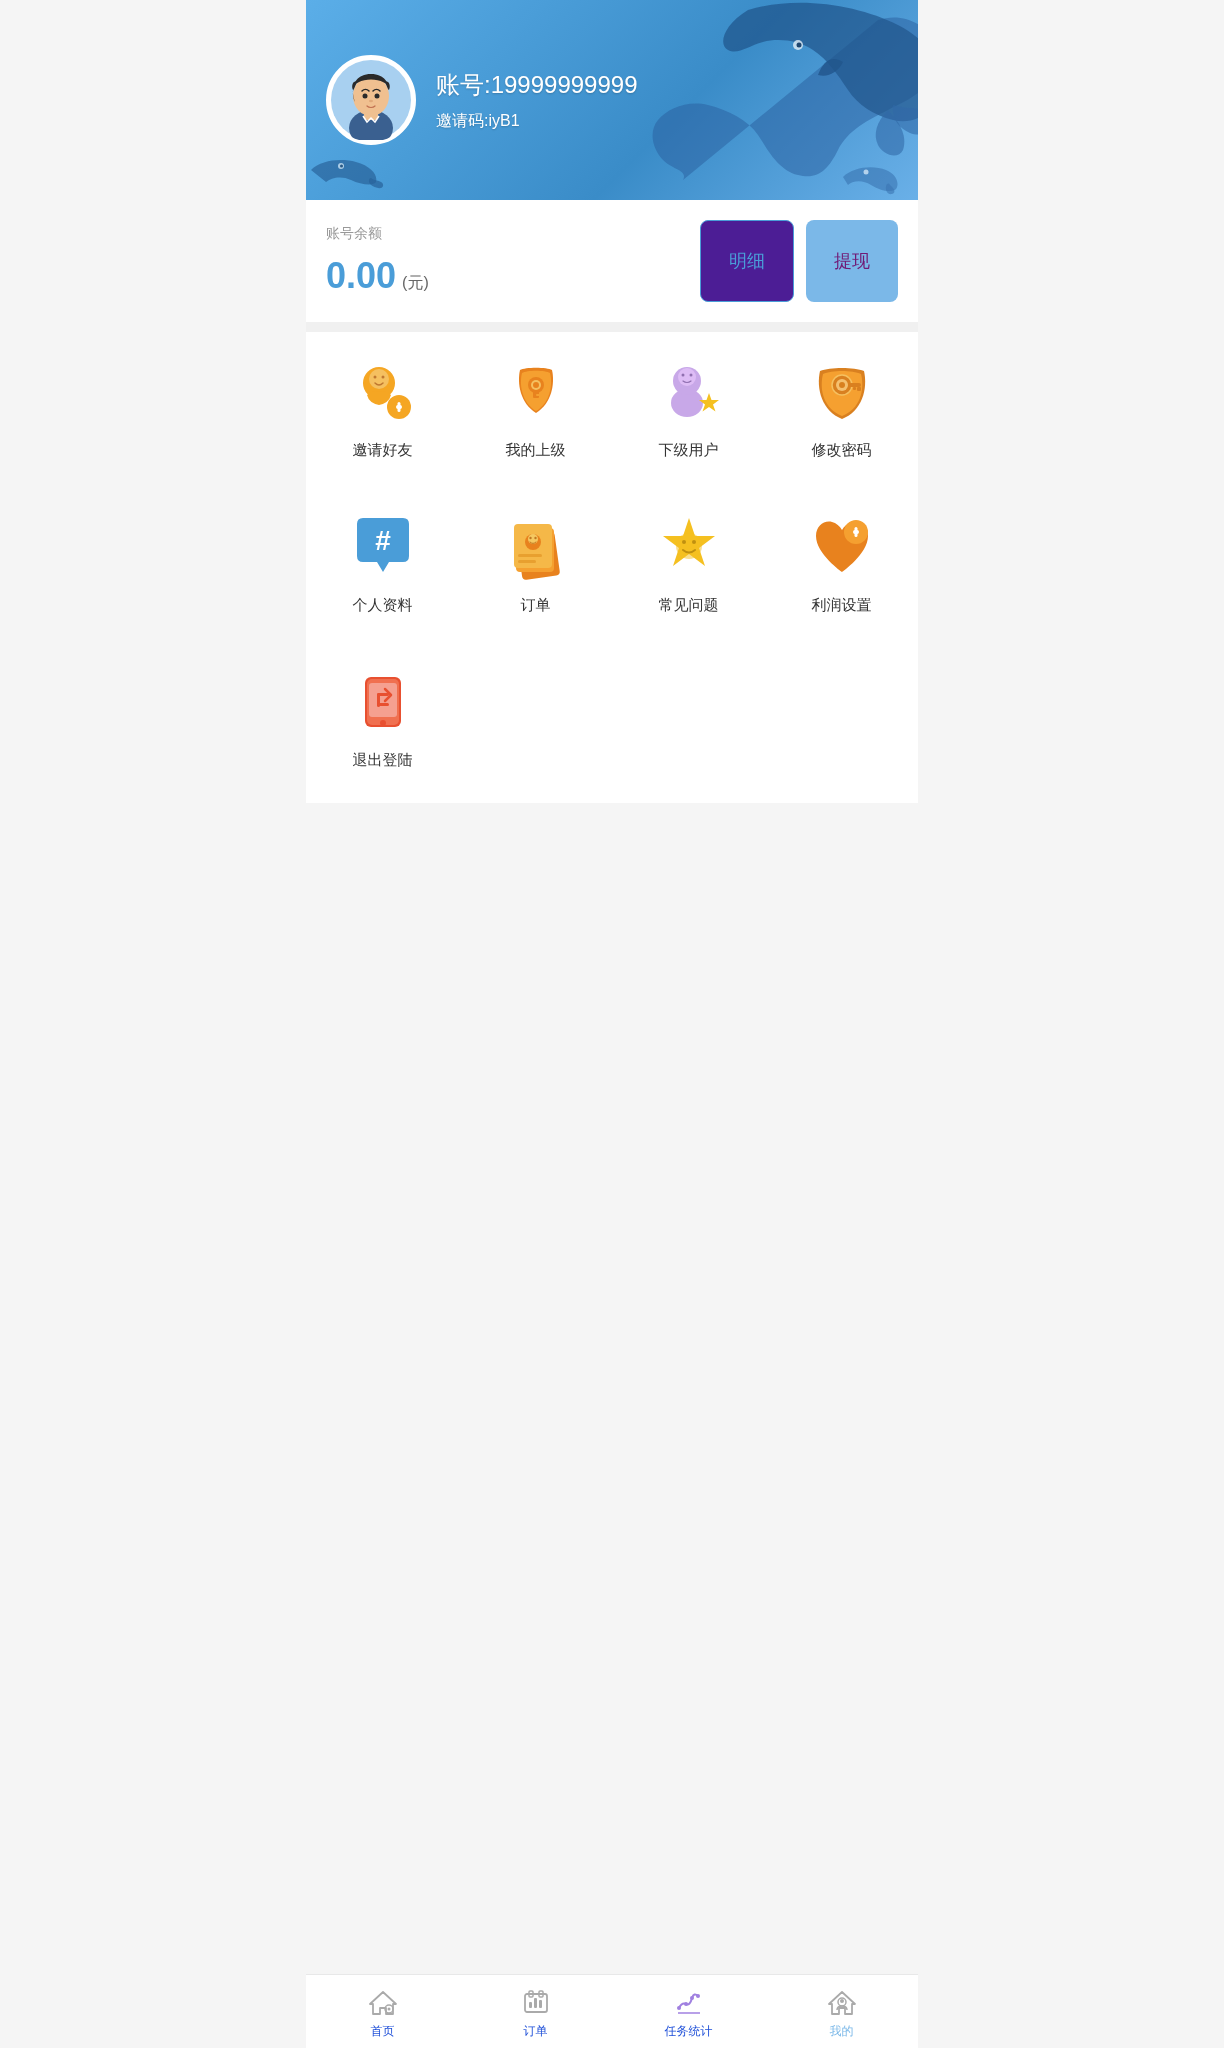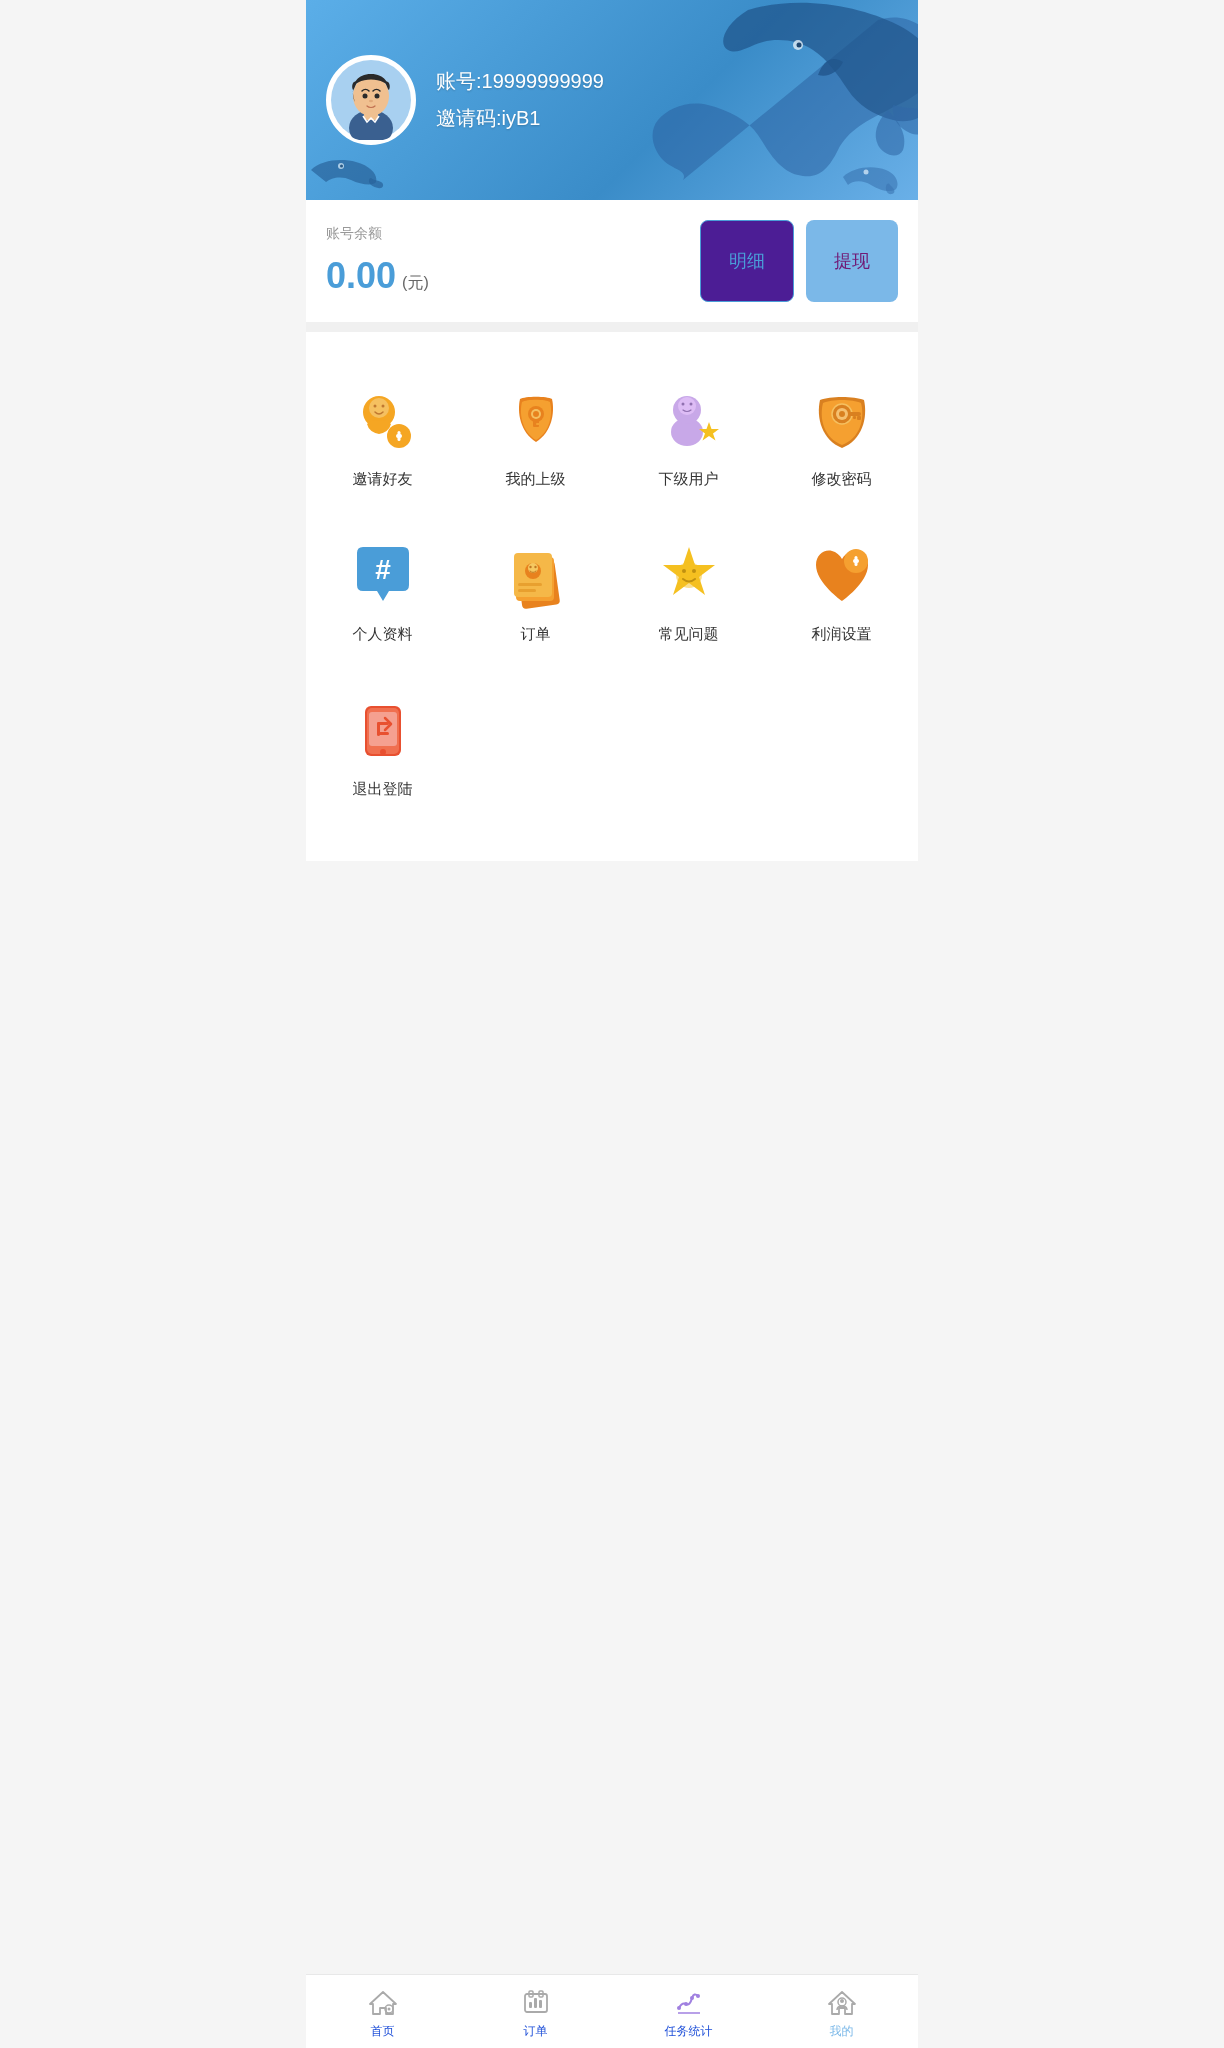--- a/index.html
+++ b/index.html
@@ -59,28 +59,28 @@
       flex-shrink: 0;
       z-index: 2;
       border: 3px solid white;
     }
     .user-info {
       margin-left: 20px;
       z-index: 2;
     }
     .user-info .account {
       color: white;
-      font-size: 20px;
+      font-size: 24px;
       font-weight: 500;
       margin-bottom: 10px;
       text-shadow: 0 1px 2px rgba(0,0,0,0.2);
     }
     .user-info .invite {
       color: white;
-      font-size: 20px;
+      font-size: 16px;
       text-shadow: 0 1px 2px rgba(0,0,0,0.2);
     }
 
     
     .balance-section {
       background: white;
       padding: 20px 20px 20px 20px;
       display: flex;
       align-items: center;
       justify-content: space-between;
@@ -129,21 +129,21 @@
 
     
     .section-divider {
       height: 10px;
       background: #f0f0f0;
     }
 
     
     .menu-grid {
       background: white;
-      padding: 32px 0;
+      padding: 3px 0;
     }
     .menu-row {
       display: grid;
       grid-template-columns: repeat(4, 1fr);
       padding: 10px 0 20px 0;
     }
     .menu-row-single {
       display: grid;
       grid-template-columns: repeat(4, 1fr);
       padding: 10px 0 20px 0;

